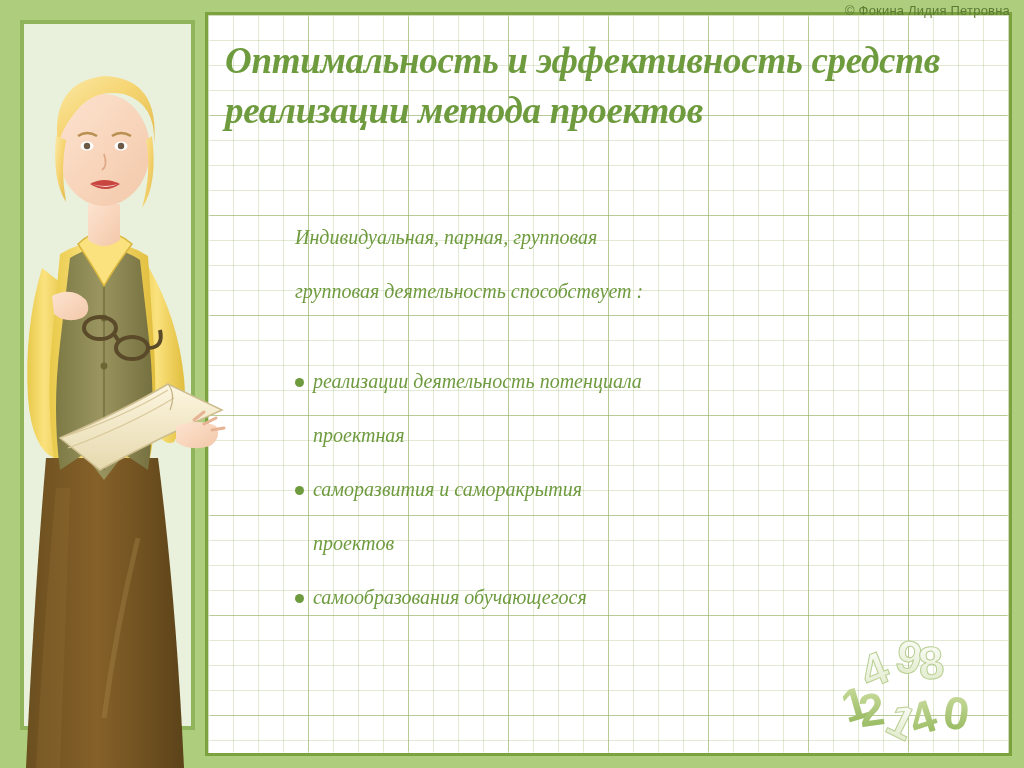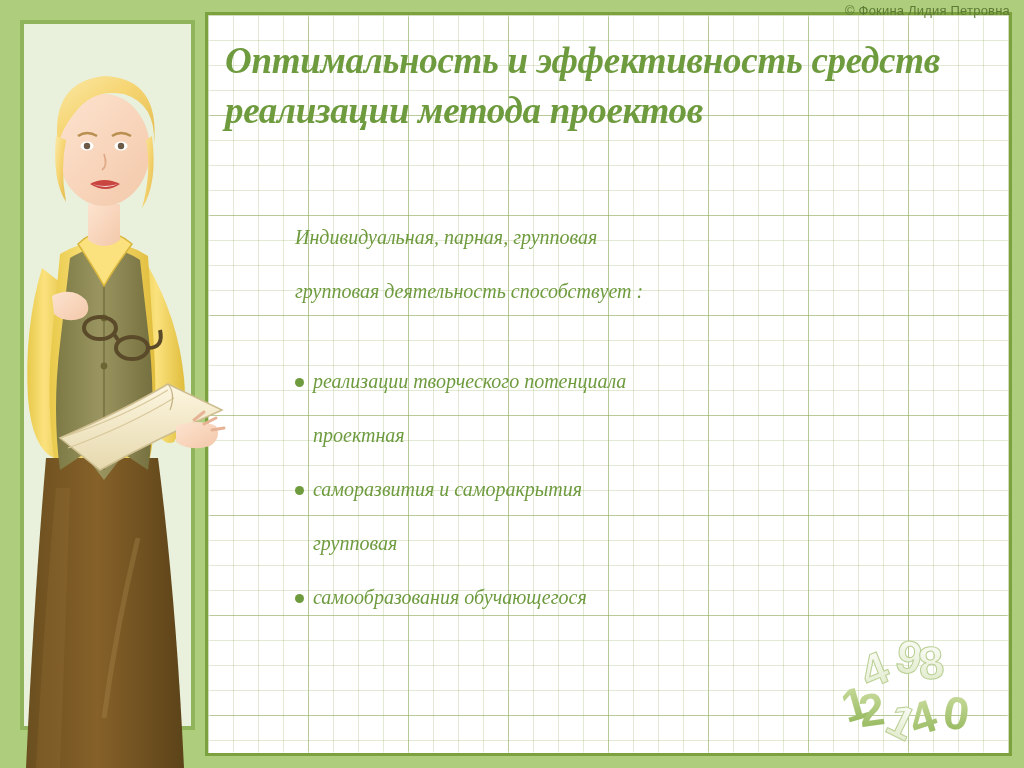--- a/index.html
+++ b/index.html
@@ -239,27 +239,27 @@
   <div class="body-text">
 
     <p class="lead">
       <span class="lead-line">Индивидуальная, парная, групповая</span>
       <span class="lead-line">групповая деятельность способствует :</span>
     </p>
 
     <ul class="bullets">
       <li>
         <span class="dot"></span>
-        <span class="txt">реализации творческого потенциала</span>
+        <span class="txt">реализации деятельность потенциала</span>
         <span class="txt">проектная</span>
       </li>
       <li>
         <span class="dot"></span>
         <span class="txt">саморазвития  и саморакрытия</span>
-        <span class="txt">групповая</span>
+        <span class="txt">проектов</span>
       </li>
       <li>
         <span class="dot"></span>
         <span class="txt">самообразования обучающегося</span>
       </li>
     </ul>
   </div>
 
   <svg class="digits" viewBox="0 0 165 105" xmlns="http://www.w3.org/2000/svg">
     <defs>

